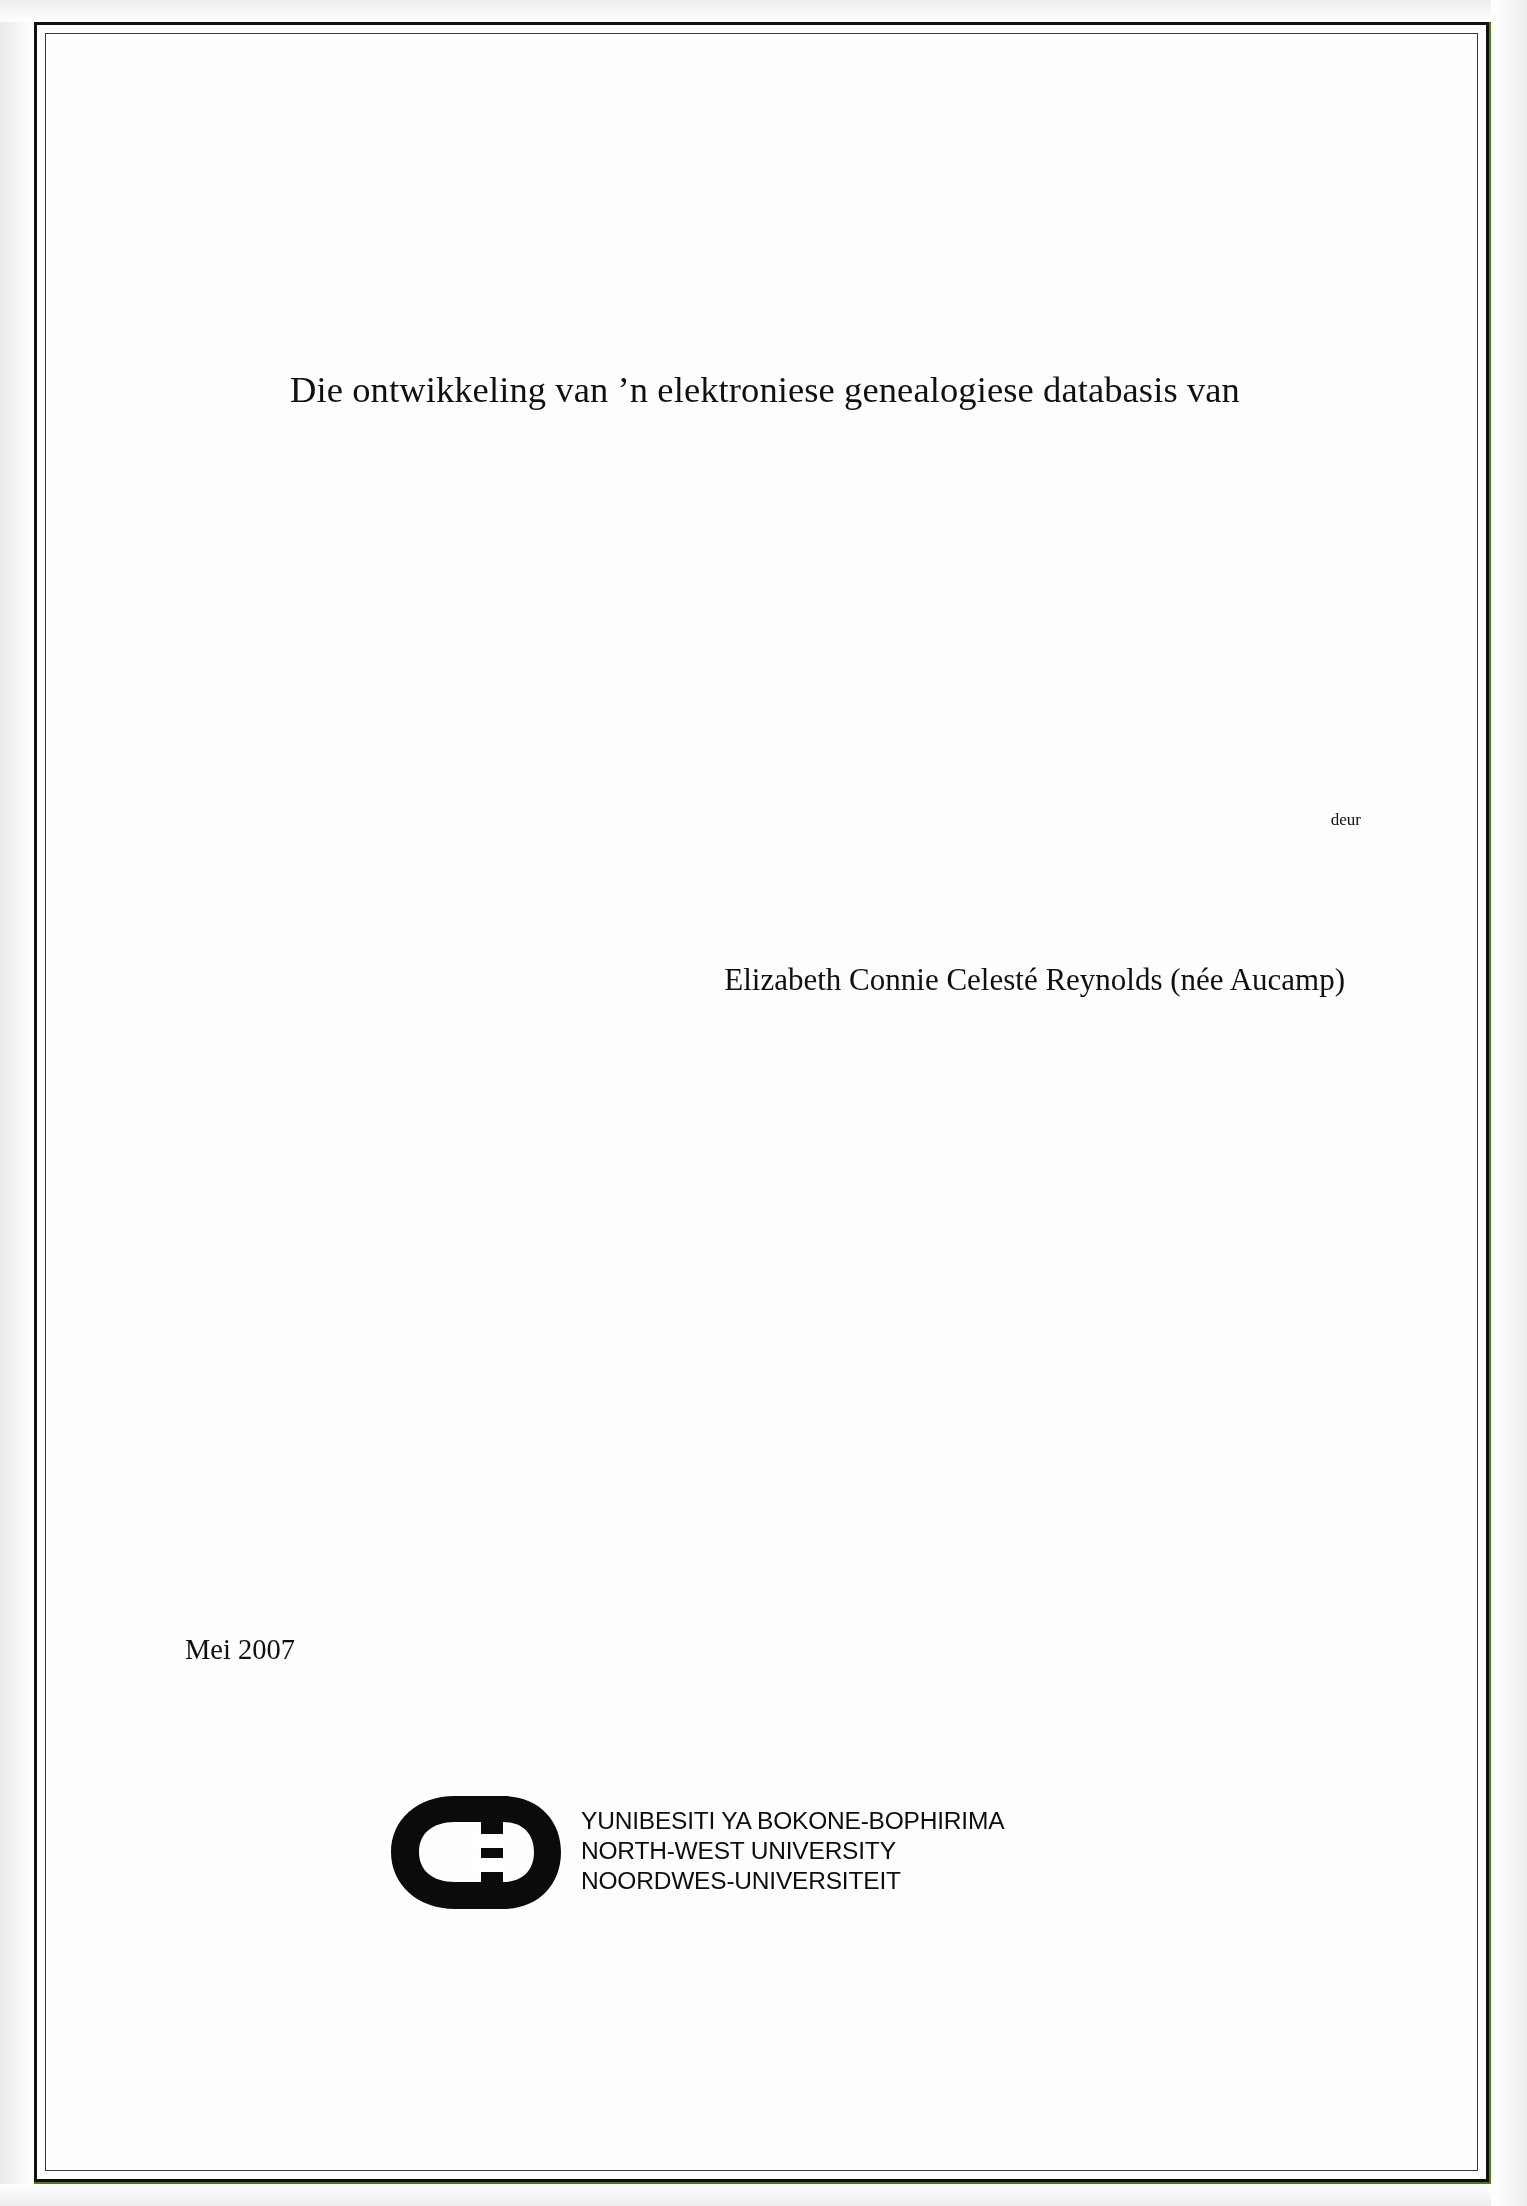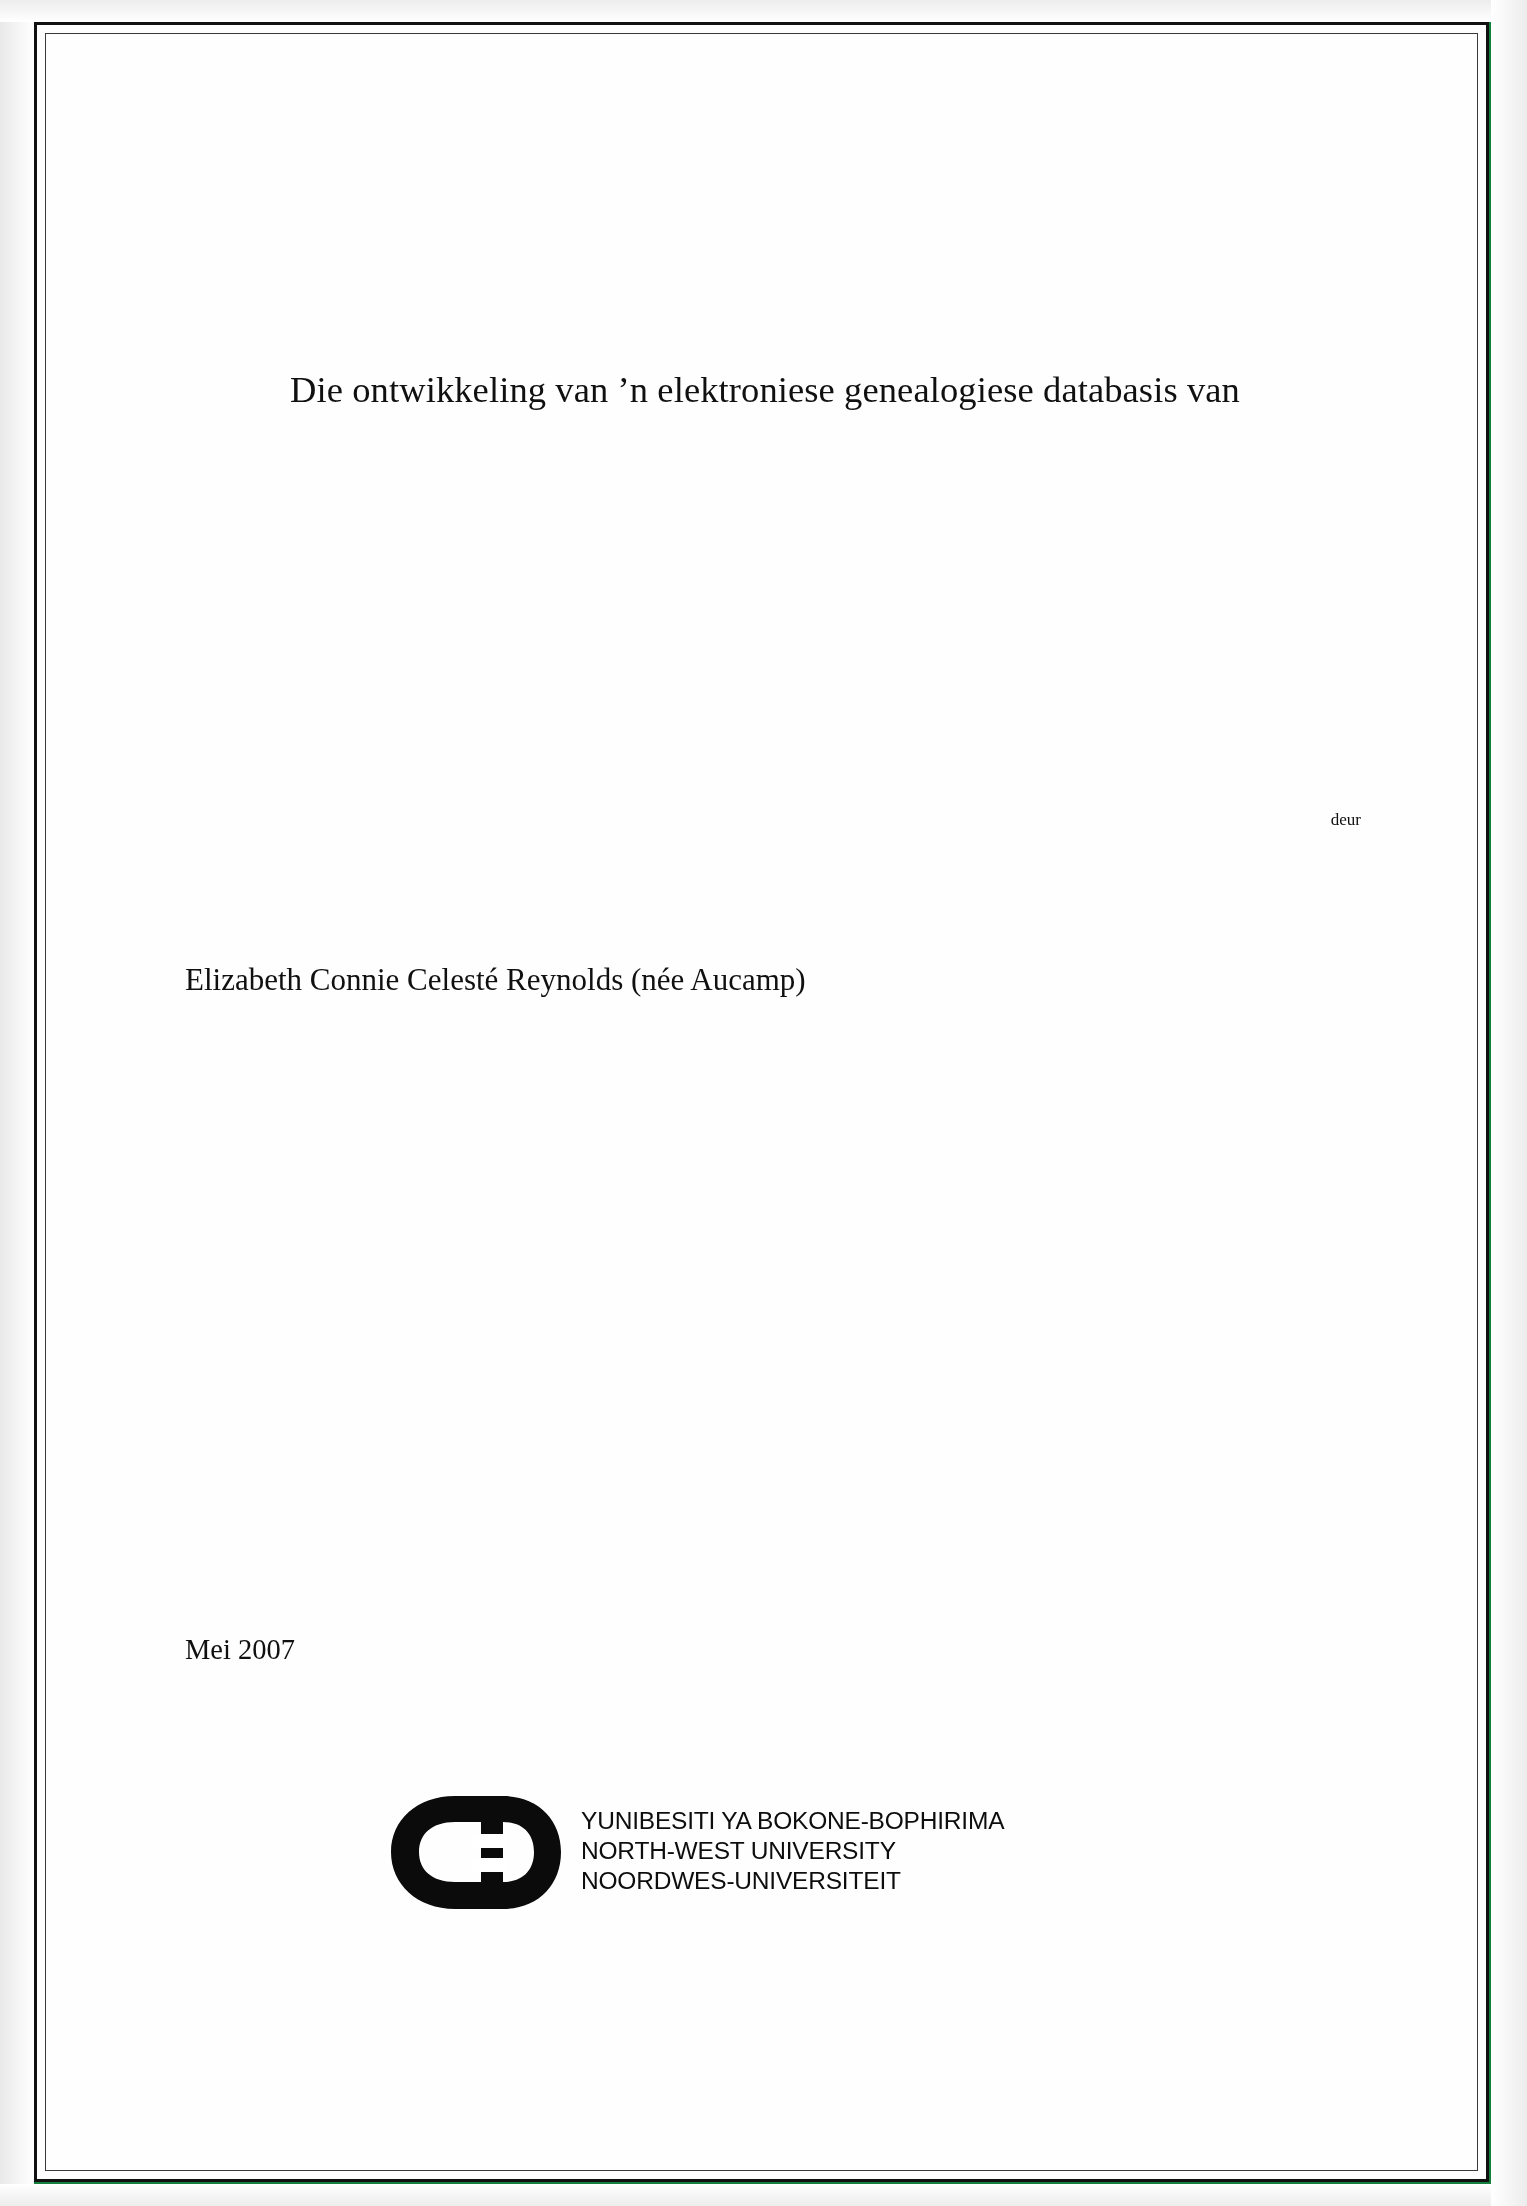--- a/index.html
+++ b/index.html
@@ -16,21 +16,21 @@
     overflow: hidden;
   }
 
   
   .page-scan {
     position: absolute;
     left: 0;
     top: 0;
     width: 1527px;
     height: 2206px;
-    background: #15803d;
+    background: #4d7c0f;
   }
 
   
   .scan-frame {
     position: absolute;
     left: 34px;
     top: 22px;
     width: 1455px;
     height: 2160px;
     border: 3px solid #111111;
@@ -79,21 +79,21 @@
     text-align: right;
     font-size: 17px;
     color: #101010;
   }
 
   .author {
     position: absolute;
     top: 962px;
     left: 0;
     width: 1160px;
-    text-align: left;
+    text-align: right;
     font-size: 31px;
     color: #101010;
   }
 
   .statement {
     position: absolute;
     top: 1228px;
     left: 0;
     width: 1158px;
     font-size: 27.5px;

